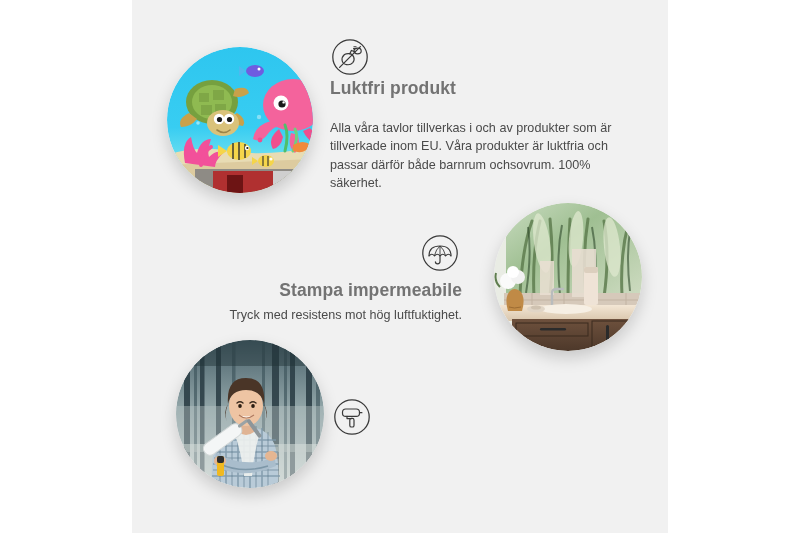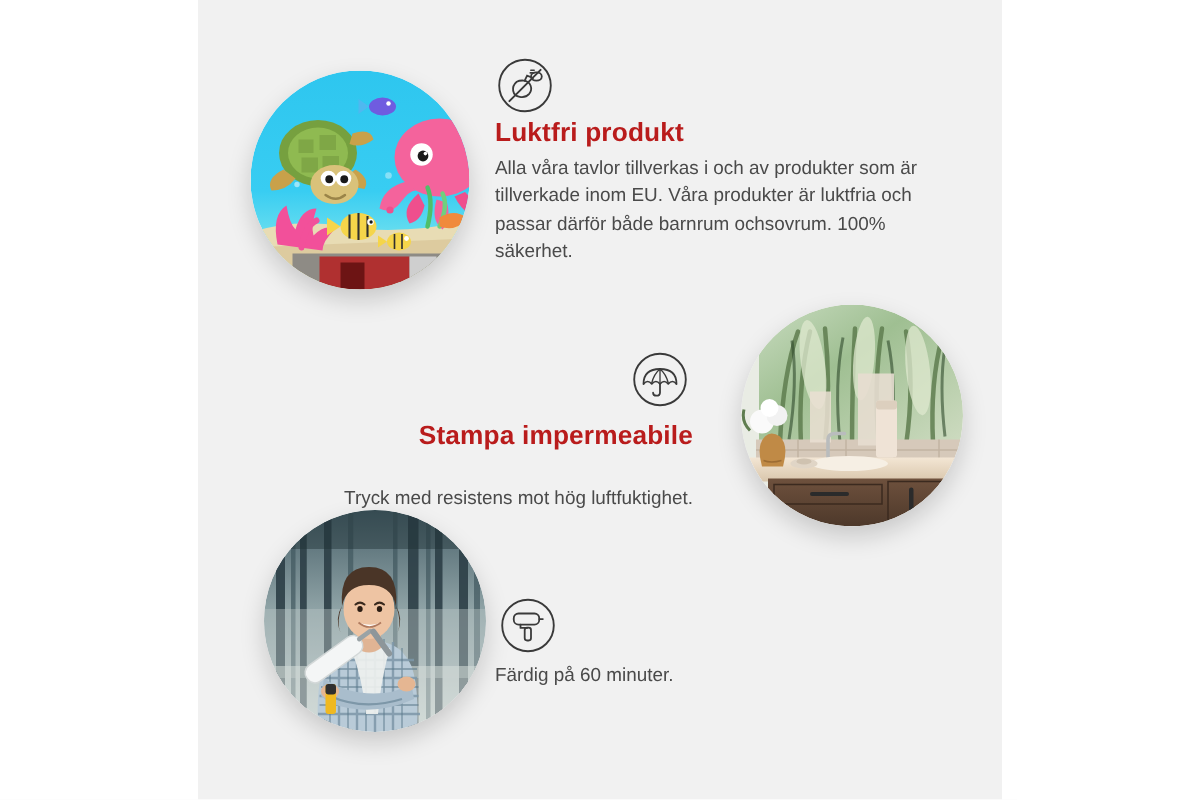--- a/index.html
+++ b/index.html
@@ -30,31 +30,31 @@
   }
 
   
   .feature { position: absolute; }
 
   .feature-text { position: absolute; }
 
   .feat-title {
     font-size: 17.5px;
     font-weight: bold;
-    color: #b91c1c;
+    color: #737373;
     letter-spacing: .1px;
     line-height: 1.25;
     white-space: nowrap;
   }
 
   .feat-body {
     font-size: 12.6px;
     color: #4a4a4a;
     line-height: 1.46;
-    margin-top: 3px;
+    margin-top: 19px;
   }
 
   
   .icon-badge {
     position: absolute;
     width: 38px;
     height: 38px;
   }
   .icon-badge svg { display: block; width: 38px; height: 38px; }
 
@@ -71,21 +71,21 @@
     border-radius: 50%;
     overflow: hidden;
   }
   .photo-circle svg { display: block; width: 100%; height: 100%; }
 
   
   #block1-text { left: 330px; top: 78px; width: 290px; }
 
   
   #block2-text { left: 180px; top: 280px; width: 282px; text-align: right; }
-  #block2-text .feat-body { margin-top: 21px; }
+  #block2-text .feat-body { margin-top: 4px; }
 
   
   #block3-text { left: 330px; top: 438px; width: 280px; }
 </style>
 </head>
 <body>
 
 <div id="stage">
 
   <div class="panel"></div>
@@ -415,17 +415,16 @@
 
         <path d="M14 18.4 v2.2 h4.6" fill="none" stroke="#3a3a3a" stroke-width="1.2" stroke-linecap="round" stroke-linejoin="round"></path>
 
         <rect x="16.8" y="20.4" width="4.2" height="8.6" rx="1.6" fill="none" stroke="#3a3a3a" stroke-width="1.2"></rect>
 
         <path d="M26.5 14.7 h2.4" fill="none" stroke="#3a3a3a" stroke-width="1.2" stroke-linecap="round"></path>
       </svg>
     </div>
 
     <div id="block3-text" class="feature-text">
-      <div class="feat-body">Färdig på 60 minuter.</div>
     </div>
   </div>
 
 </div>
 
 </body></html>

